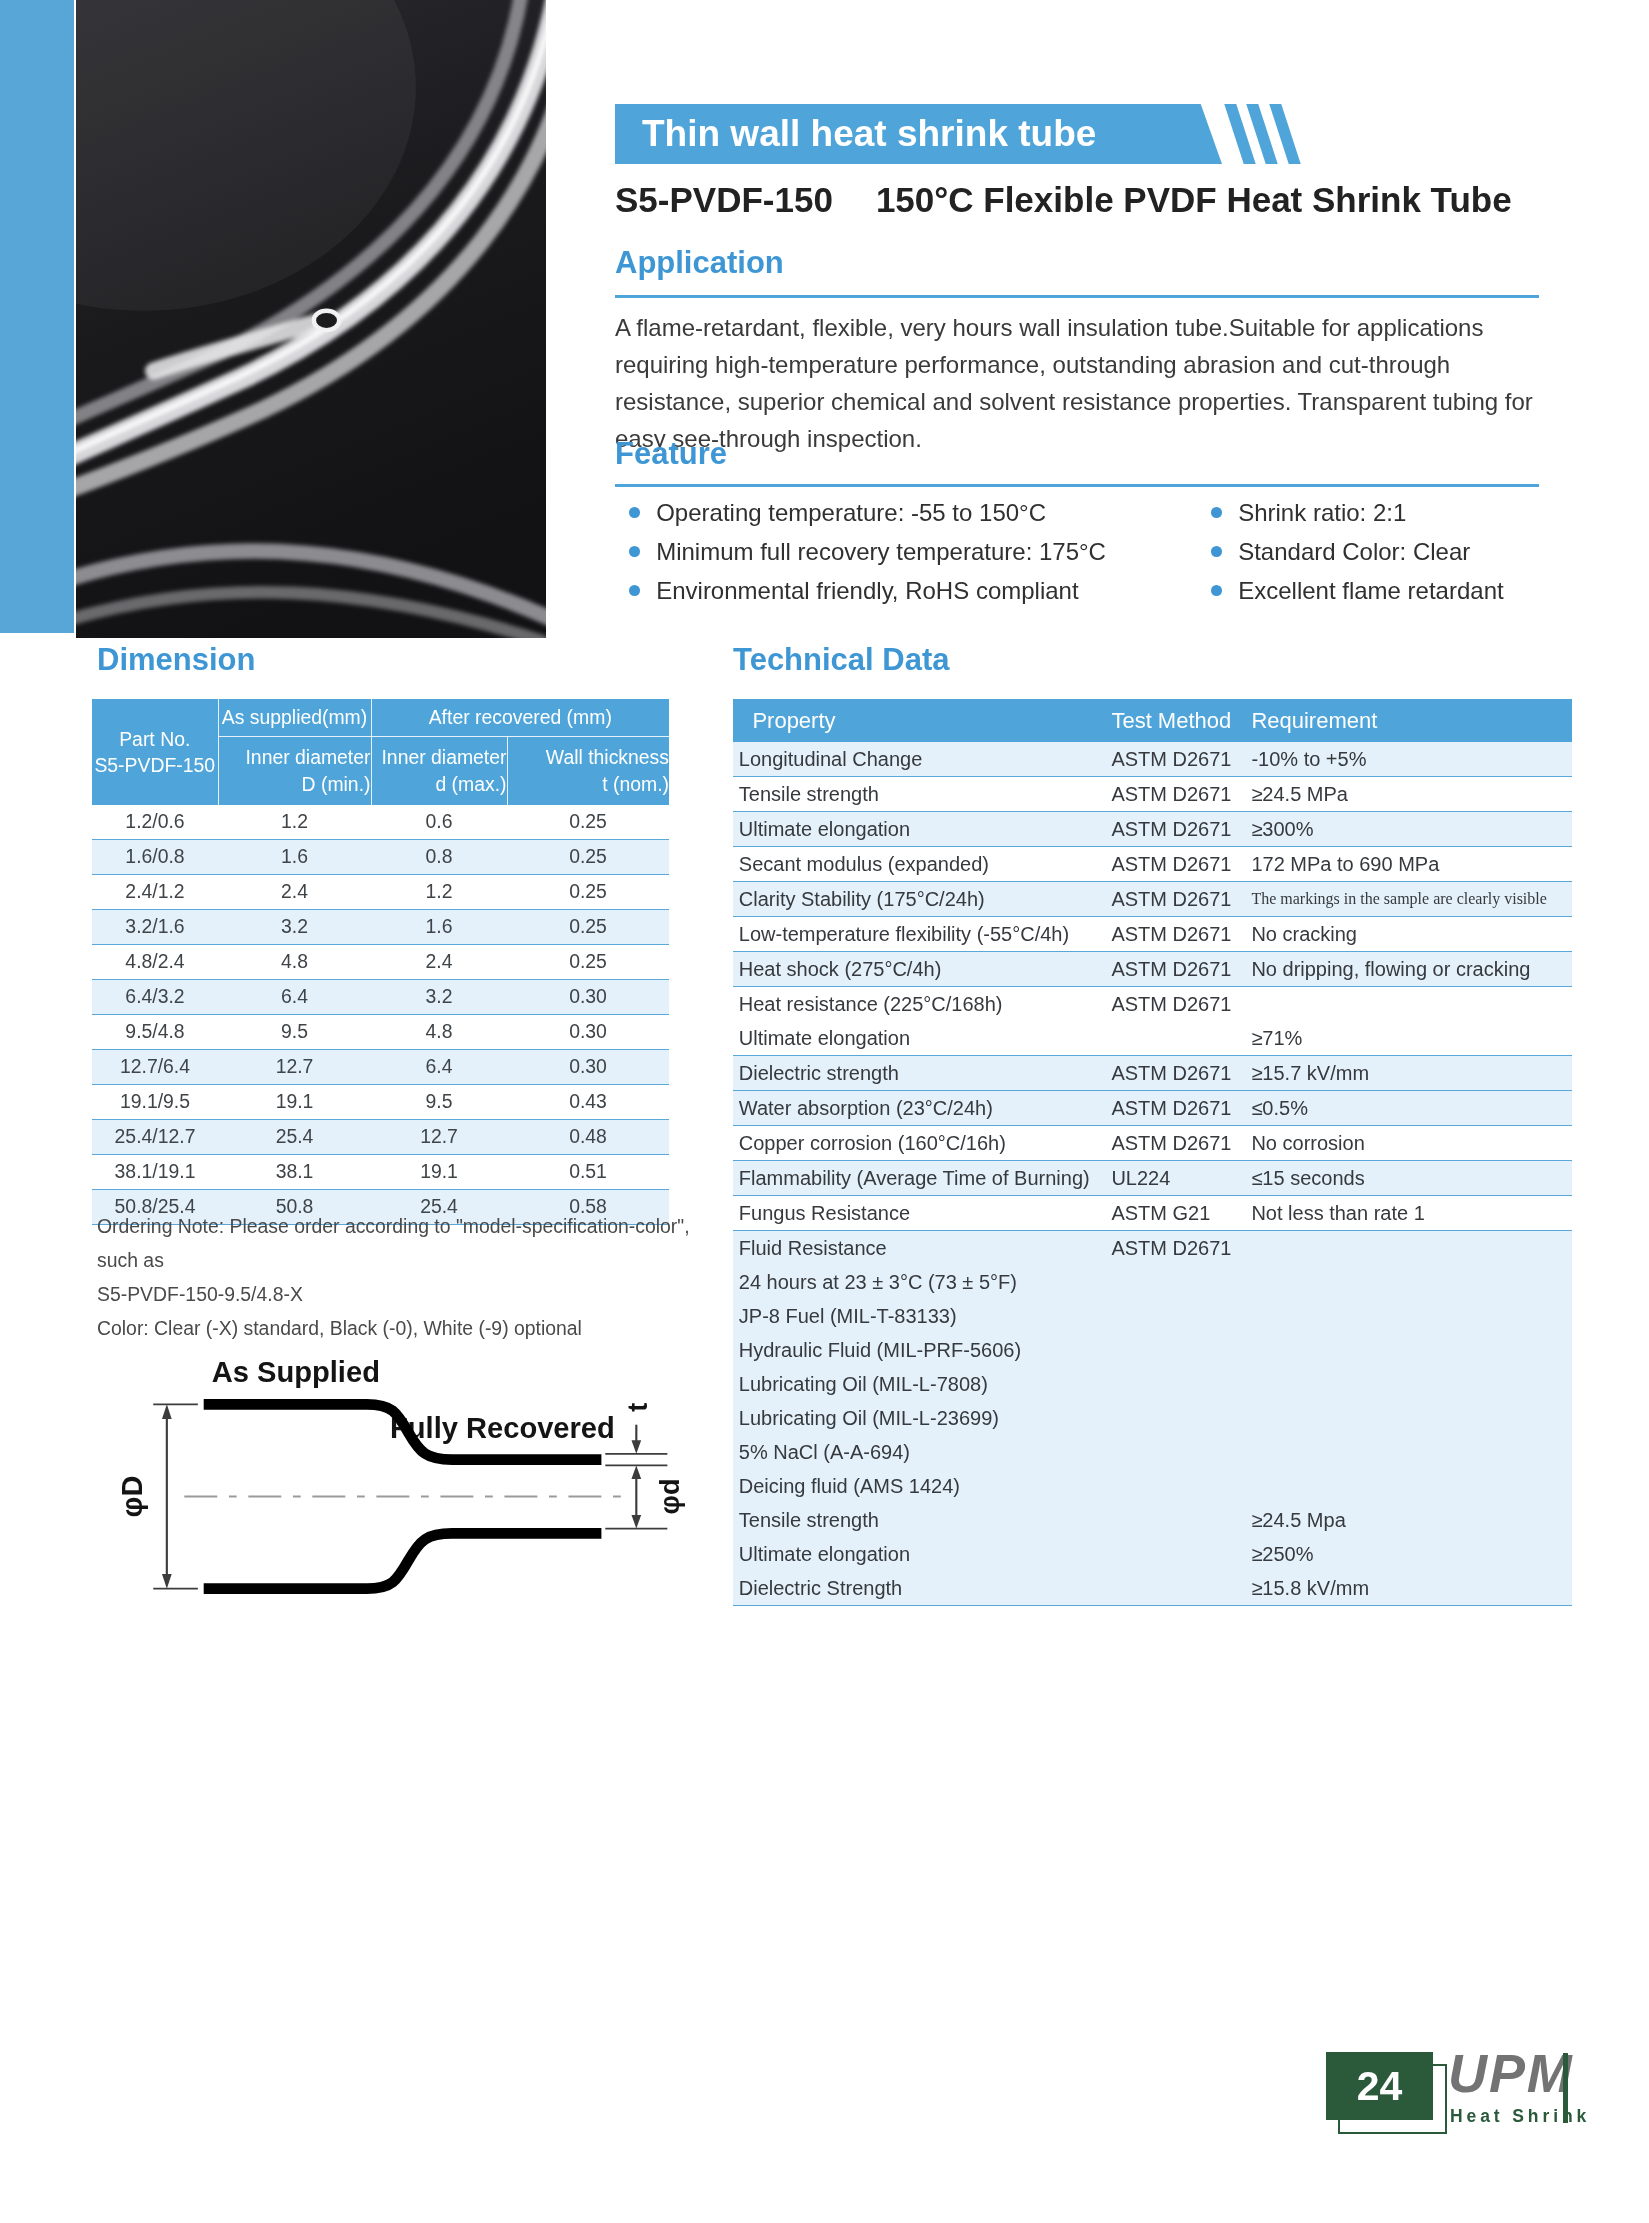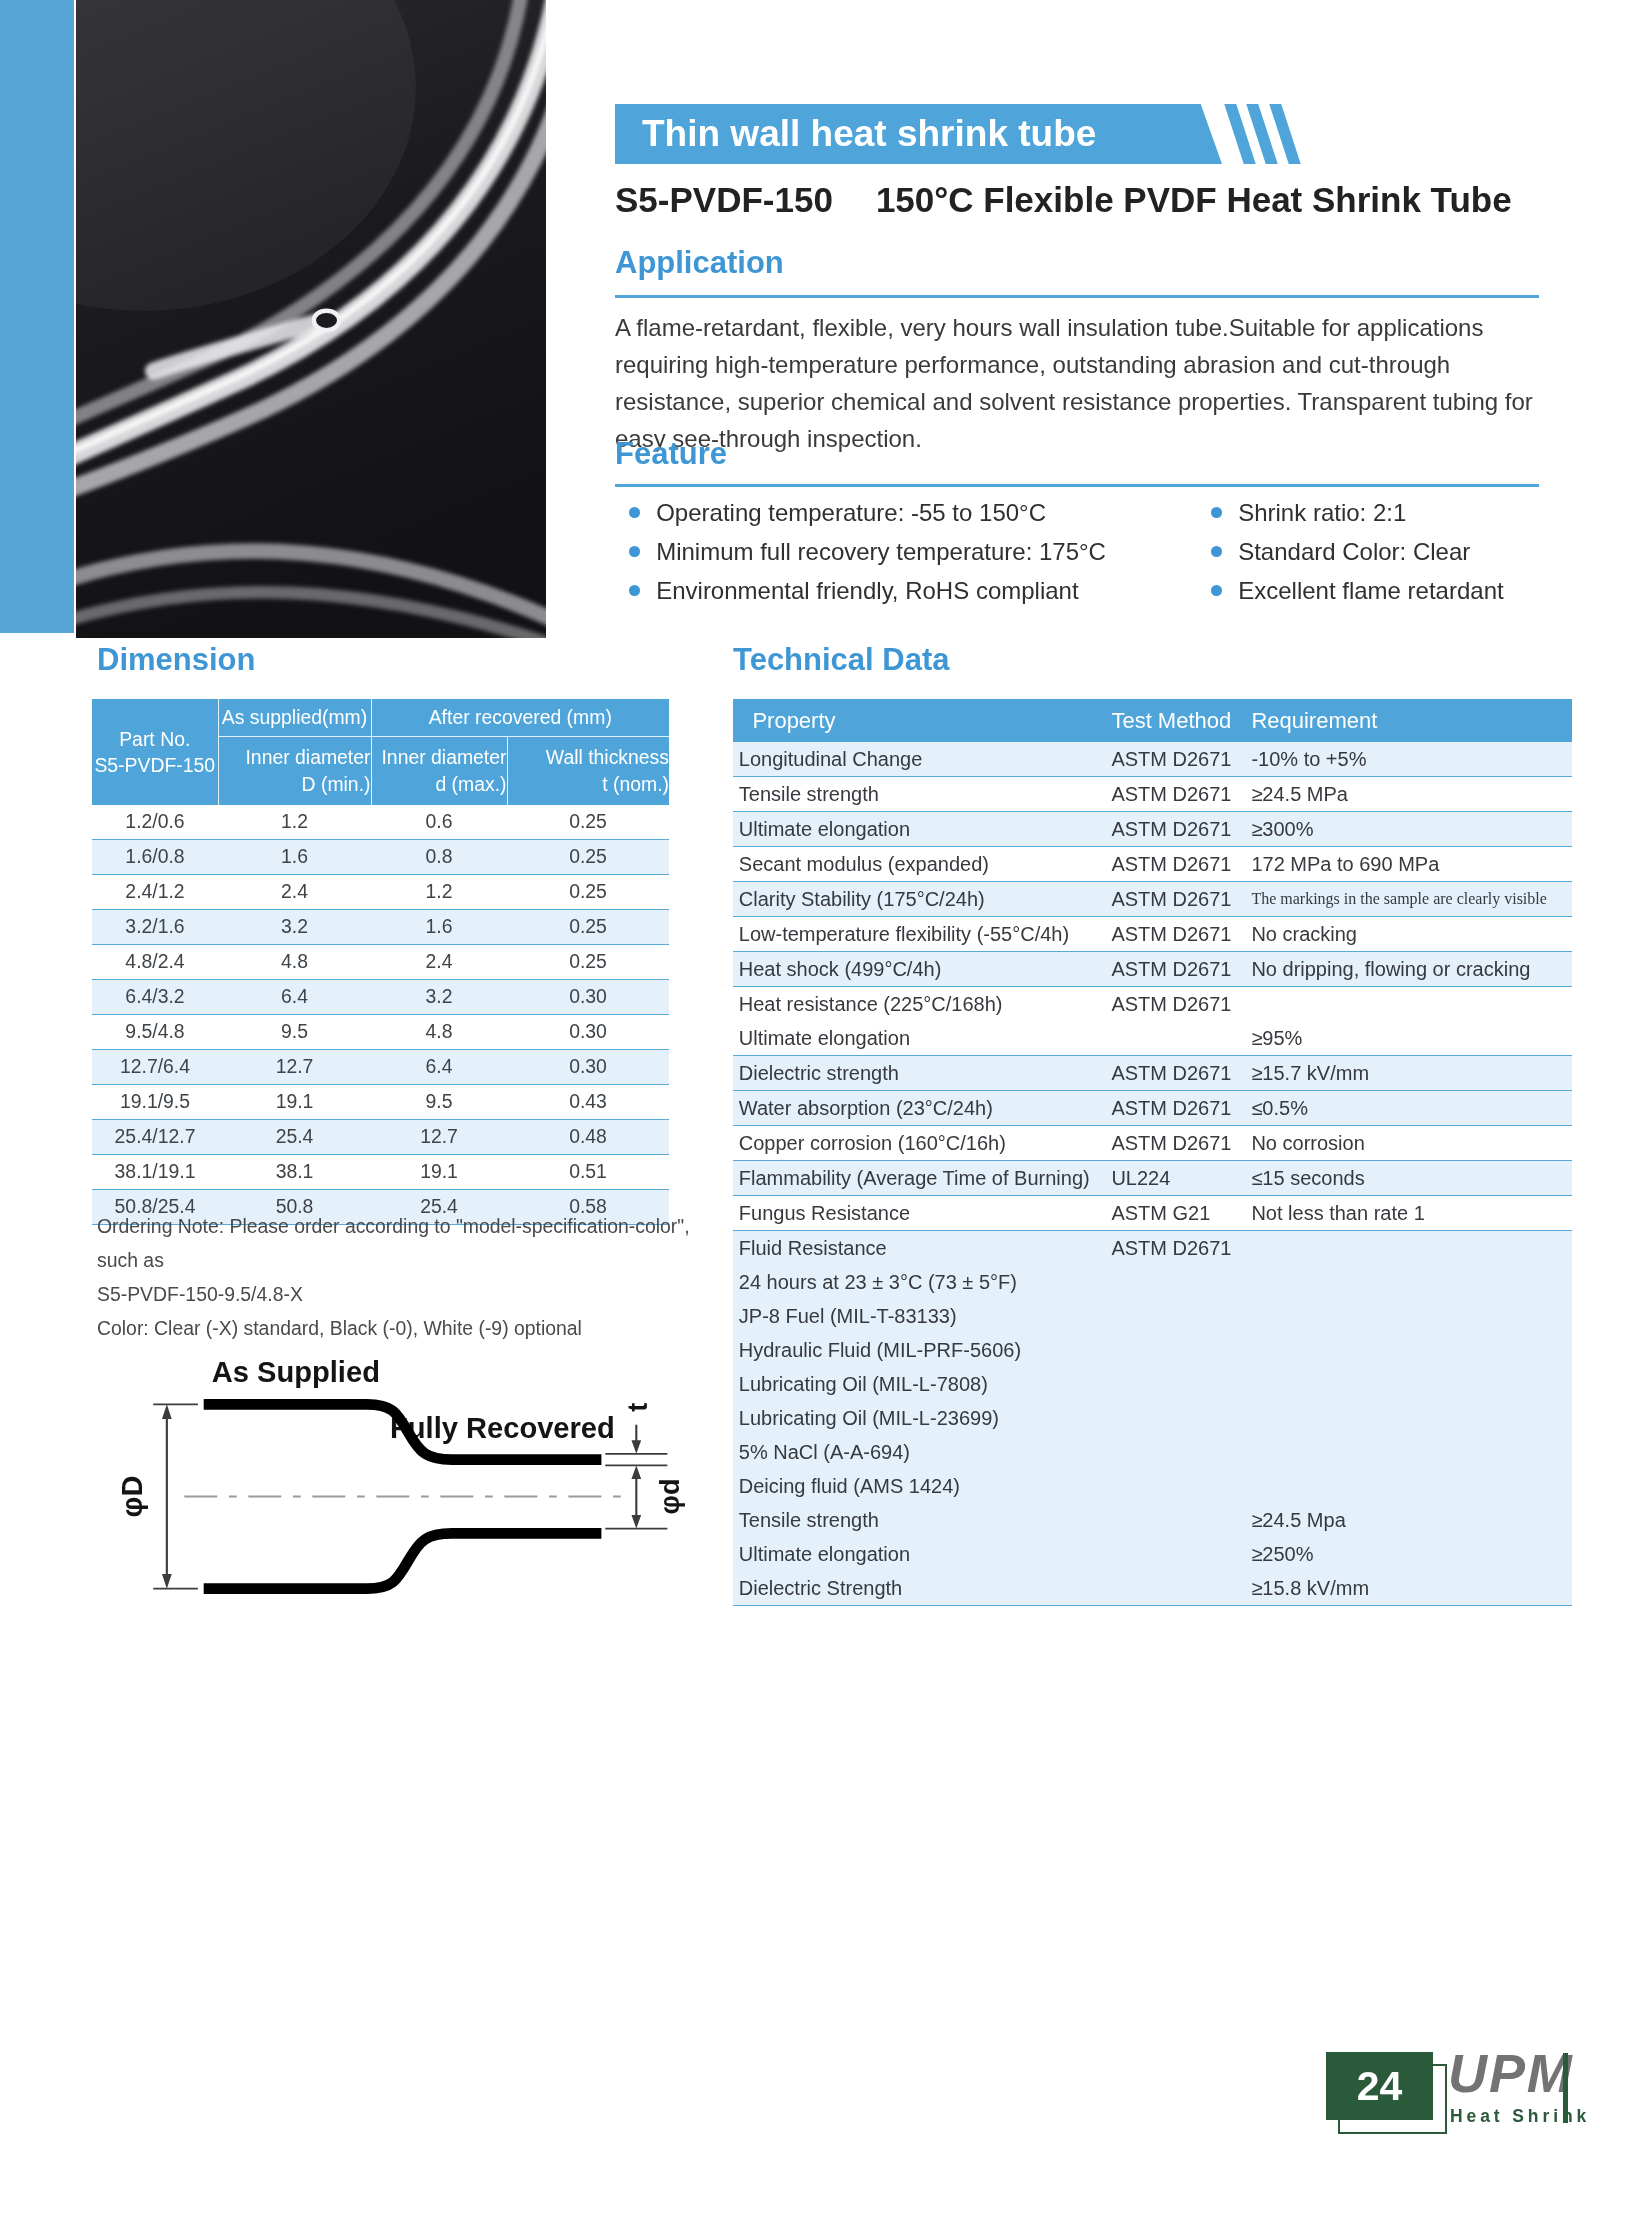--- a/index.html
+++ b/index.html
@@ -354,33 +354,33 @@
             <td class="prop">Clarity Stability (175°C/24h)</td>
             <td class="method">ASTM D2671</td>
             <td class="req small">The markings in the sample are clearly visible</td>
           </tr>
           <tr class="">
             <td class="prop">Low-temperature flexibility (-55°C/4h)</td>
             <td class="method">ASTM D2671</td>
             <td class="req">No cracking</td>
           </tr>
           <tr class="alt ">
-            <td class="prop">Heat shock (499°C/4h)</td>
+            <td class="prop">Heat shock (275°C/4h)</td>
             <td class="method">ASTM D2671</td>
             <td class="req">No dripping, flowing or cracking</td>
           </tr>
           <tr class="nosep">
             <td class="prop">Heat resistance (225°C/168h)</td>
             <td class="method">ASTM D2671</td>
             <td class="req"></td>
           </tr>
           <tr class="">
             <td class="prop">Ultimate elongation</td>
             <td class="method"></td>
-            <td class="req">≥95%</td>
+            <td class="req">≥71%</td>
           </tr>
           <tr class="alt ">
             <td class="prop">Dielectric strength</td>
             <td class="method">ASTM D2671</td>
             <td class="req">≥15.7 kV/mm</td>
           </tr>
           <tr class="alt ">
             <td class="prop">Water absorption (23°C/24h)</td>
             <td class="method">ASTM D2671</td>
             <td class="req">≤0.5%</td>

